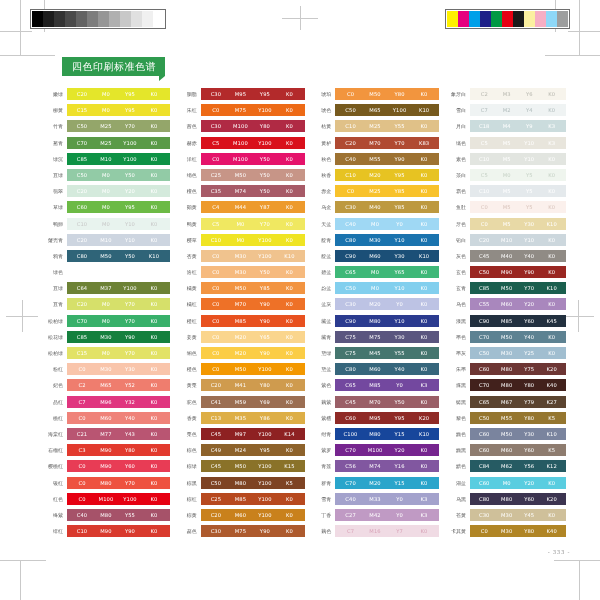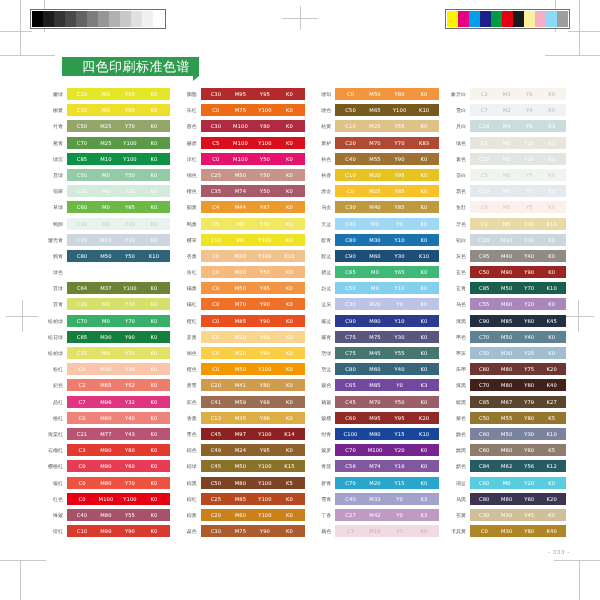--- a/index.html
+++ b/index.html
@@ -20,22 +20,22 @@
   .strip{position:absolute;display:flex;border:1px solid #6e6e6e;background:#fff;padding:1px;box-sizing:border-box;}
   .strip .sw{width:11px;height:16px;}
   #gray-strip{left:30px;top:9px;}
   #color-strip{left:445px;top:9px;}
   #color-strip .sw{width:11px;height:16px;}
 
   
   #title-banner{
     position:absolute;left:62px;top:57px;
     background:#2f9b4e;color:#ffffff;
-    font-size:13px;line-height:13px;
-    padding:3px 9px 3px 20px;
+    font-size:10px;line-height:13px;
+    padding:3px 9px 3px 10px;
     letter-spacing:.5px;
     white-space:nowrap;
   }
   #title-banner:after{
     content:"";position:absolute;right:-0px;bottom:-5px;
     border-left:6px solid #2f9b4e;border-bottom:5px solid transparent;
   }
   #banner-underline{
     position:absolute;left:62px;top:75px;width:84px;height:1px;background:#2f9b4e;
   }

